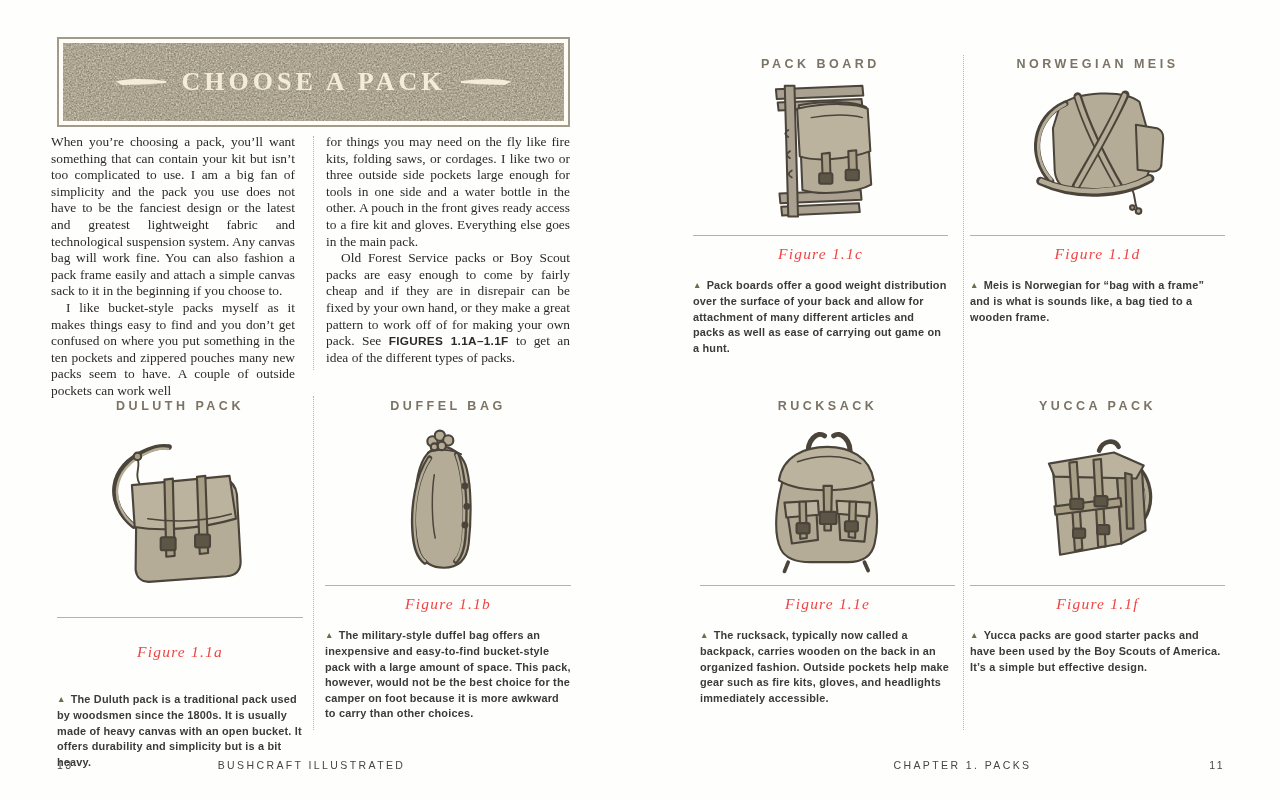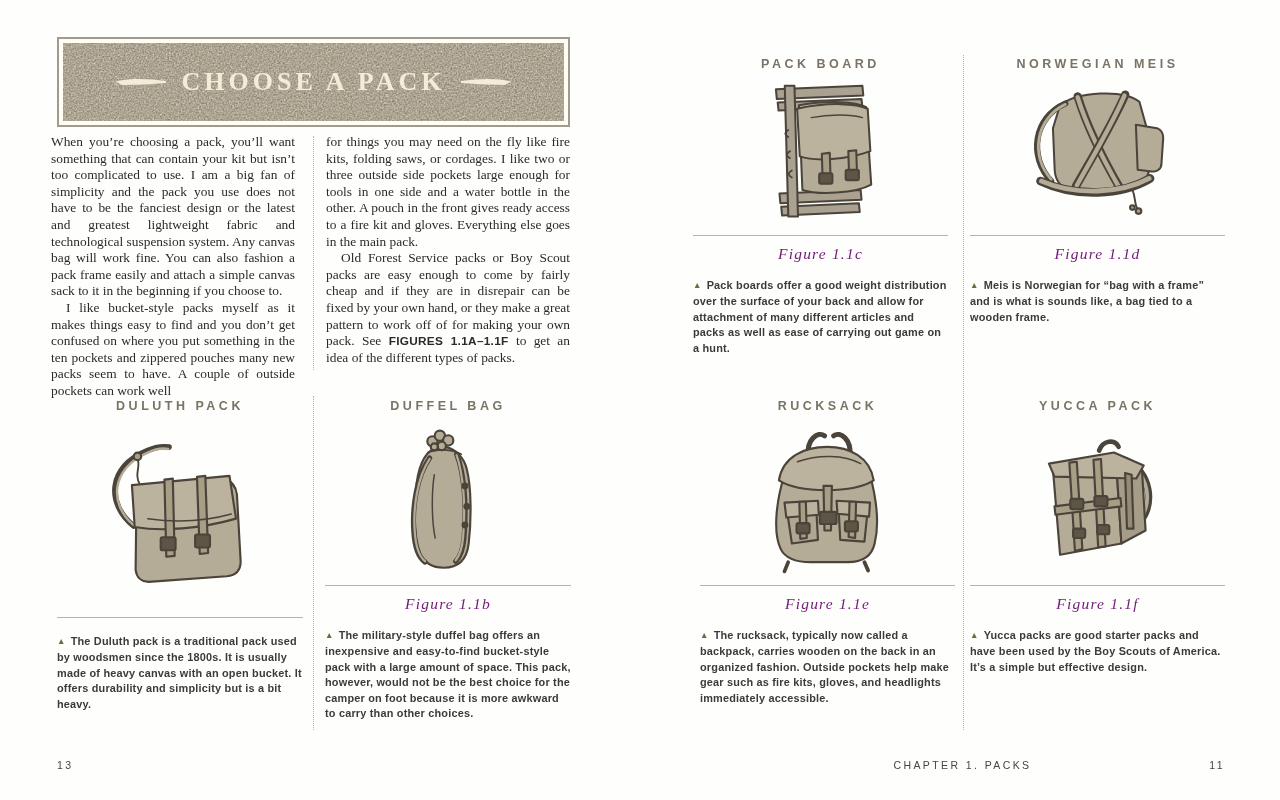--- a/index.html
+++ b/index.html
@@ -52,21 +52,21 @@
     font-family:"Liberation Sans", sans-serif; font-size:12.5px; font-weight:bold;
     letter-spacing:3.5px; color:#7b7365; margin-bottom:6px; white-space:nowrap;
   }
   .illus { display:flex; align-items:center; justify-content:center; }
   .illus.h-top { height:150px; }
   .illus.h-bot { height:158px; }
   .illus svg { height:100%; }
   .rule { border:none; border-top:1px solid #b6b2a9; margin-top:8px; width:100%; }
   .figure-label {
     font-style:italic; font-size:15.5px; letter-spacing:1.2px;
-    color:#701a75; margin-top:9px; margin-bottom:15px;
+    color:#ef4444; margin-top:9px; margin-bottom:15px;
   }
   .caption {
     text-align:left; font-family:"Liberation Sans", sans-serif;
     font-size:10.9px; font-weight:bold; line-height:15.4px;
     letter-spacing:0.2px; color:#3b3b3b;
   }
   .tri { color:#6a6d45; font-size:8.5px; margin-right:5px; position:relative; top:-1px; }
 
   
   .footer {
@@ -136,20 +136,21 @@
         <rect x="89" y="110" width="16" height="14" rx="2" fill="#5d5647"></rect>
         <path d="M128,45 L137,44 L140,127 L131,128 Z" fill="#a89e86"></path>
         <rect x="126" y="107" width="16" height="14" rx="2" fill="#5d5647"></rect>
         <path d="M66,52 C60,42 68,34 64,26" stroke-width="2"></path>
         <circle cx="64" cy="23" r="4" fill="#a89e86"></circle>
         <path d="M75,90 C110,95 140,92 165,85" stroke-width="1.6"></path>
       </g>
     </svg>
   </div>
   <hr class="rule">
+  <div class="figure-label">Figure 1.1a</div>
   <p class="caption"><span class="tri">▲</span><span>The Duluth pack is a traditional pack used by woodsmen since the 1800s. It is usually made of heavy canvas with an open bucket. It offers durability and simplicity but is a bit heavy.</span></p>
 </section>
 
 <section class="panel" style="left:325px; top:399px; width:246px;">
   <h3 class="panel-title">DUFFEL BAG</h3>
   <div class="illus h-bot">
     <svg viewBox="0 0 220 170">
       <g class="ink">
         <path d="M95,32 C83,37 77,54 75,78 C73,104 74,130 80,145 C85,156 95,160 105,160 C121,160 130,151 132,134 C135,108 135,74 130,54 C127,41 117,32 107,30 Z" fill="#b5ac97"></path>
         <circle cx="93" cy="24" r="5.5" fill="#b5ac97"></circle>
@@ -280,17 +281,18 @@
       </g>
     </svg>
   </div>
   <hr class="rule">
   <div class="figure-label">Figure 1.1f</div>
   <p class="caption"><span class="tri">▲</span><span>Yucca packs are good starter packs and have been used by the Boy Scouts of America. It’s a simple but effective design.</span></p>
 </section>
 
 <div class="footer" style="left:57px; width:509px;">
   <span class="pn-left">13</span>
+  <div class="center">BUSHCRAFT ILLUSTRATED</div>
 </div>
 <div class="footer" style="left:700px; width:525px;">
   <div class="center">CHAPTER 1. PACKS</div>
   <span class="pn-right">11</span>
 </div>
 
 </body></html>

